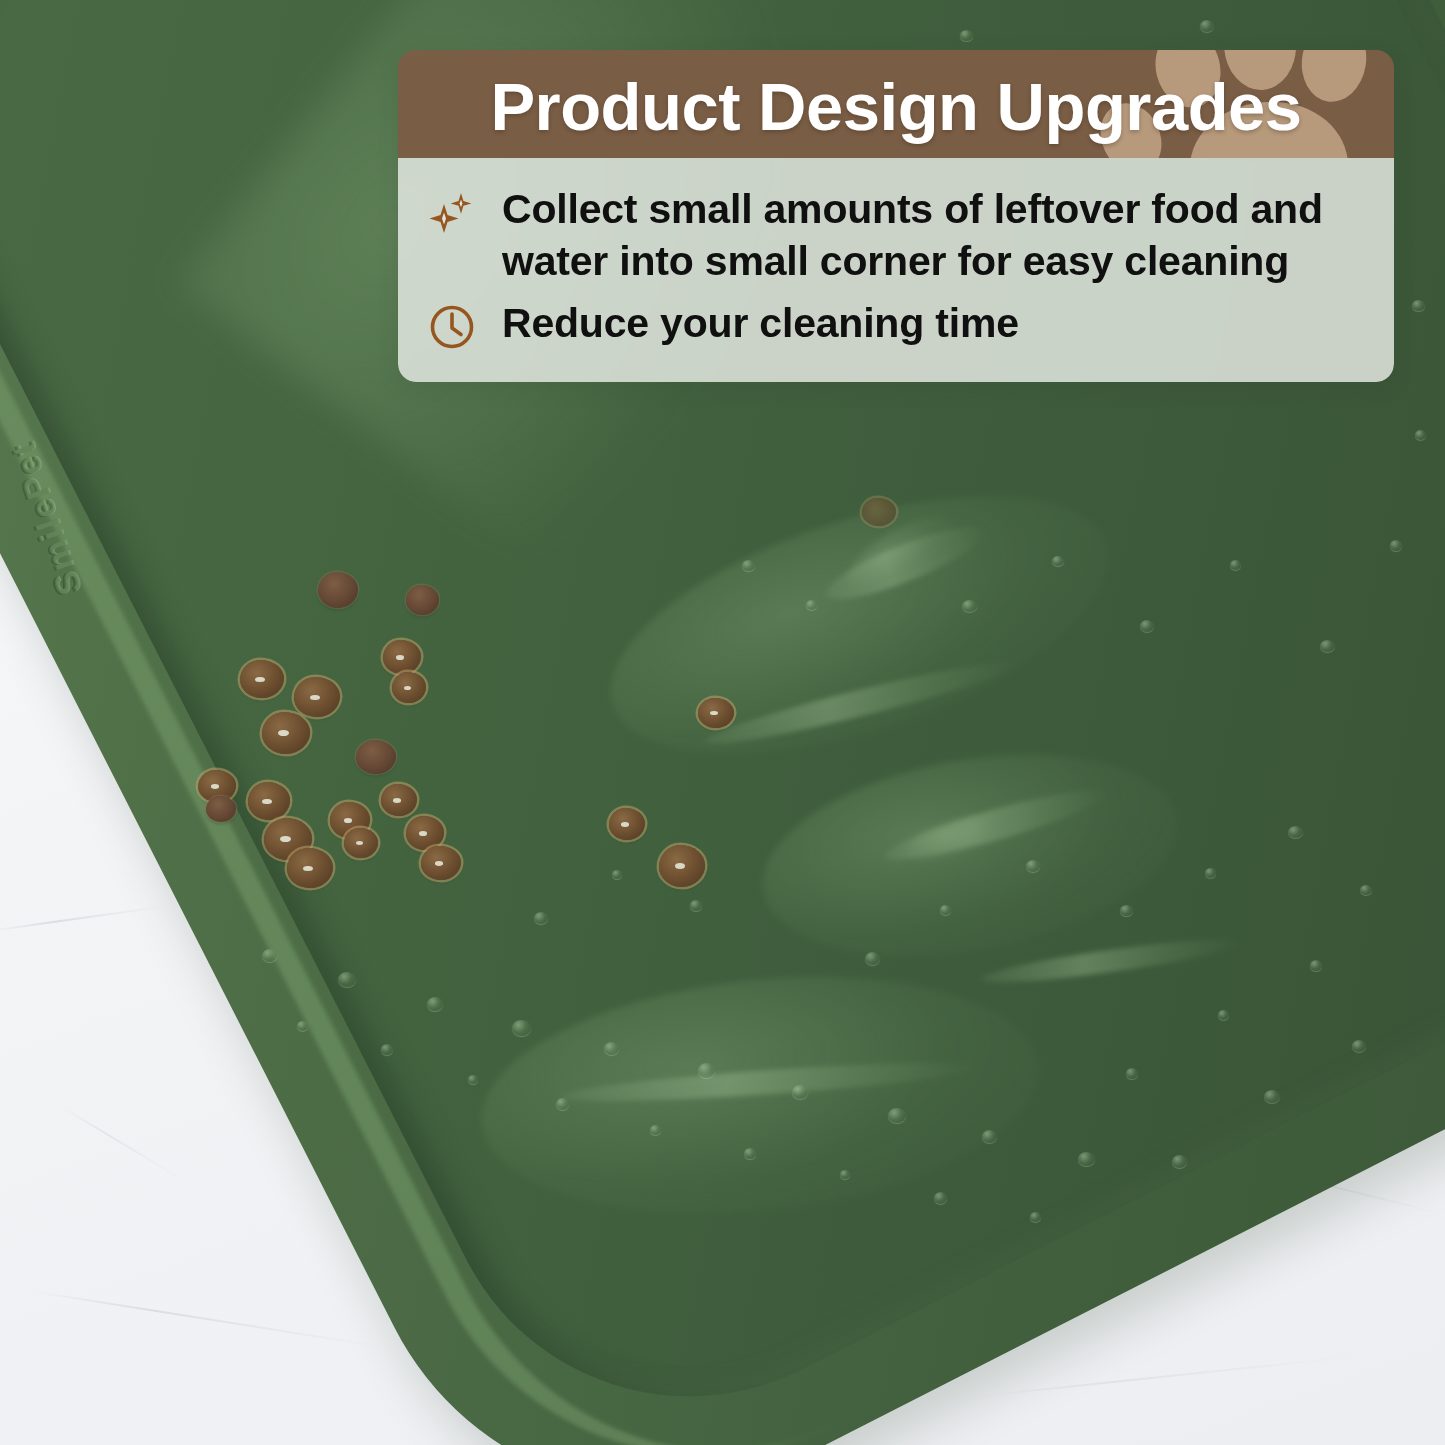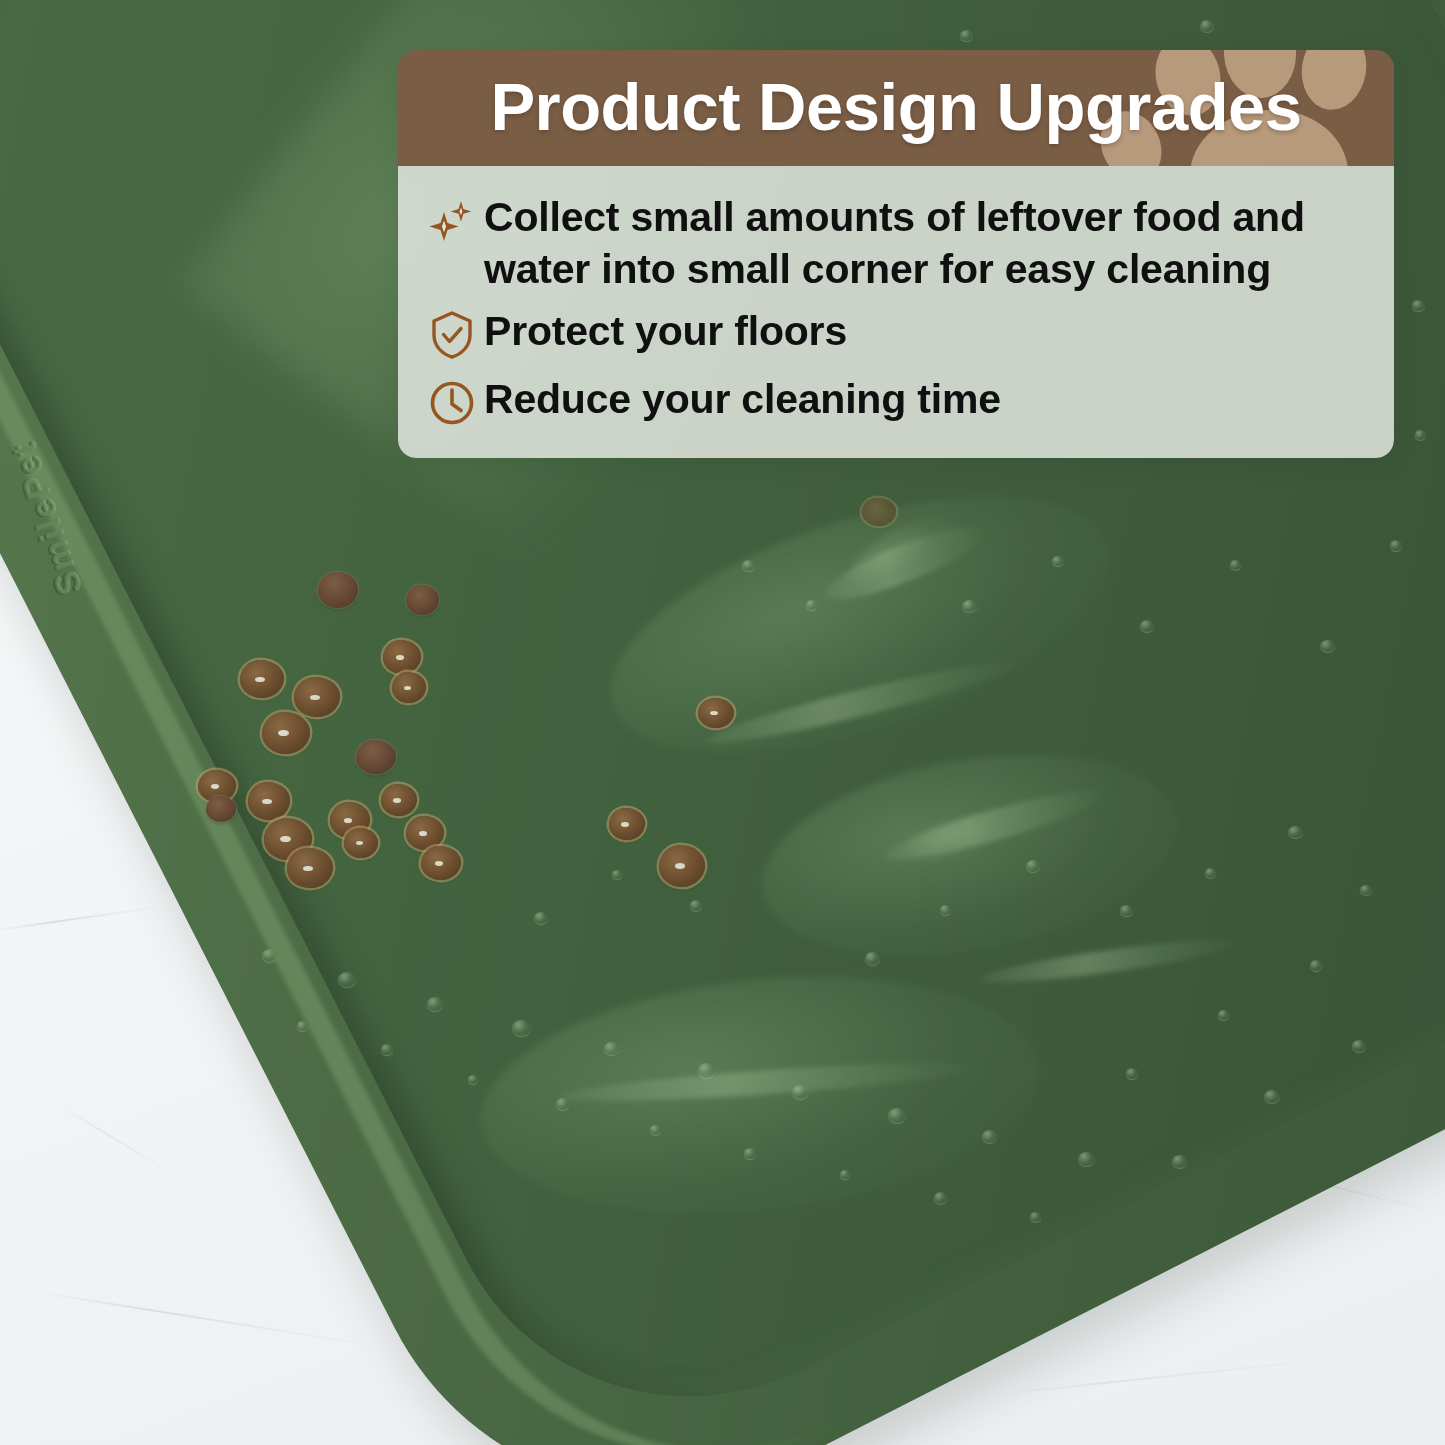--- a/index.html
+++ b/index.html
@@ -158,21 +158,21 @@
     left: 398px;
     top: 50px;
     width: 996px;
     border-radius: 18px;
     overflow: hidden;
     box-shadow: 0 6px 22px rgba(40,50,40,.12);
   }
   .panel-header {
     position: relative;
     background: #7a5d45;
-    padding: 22px 30px 24px 30px;
+    padding: 22px 30px 16px 30px;
     overflow: hidden;
   }
   .paw {
     position: absolute;
     right: 16px;
     bottom: -30px;
     width: 228px;
     height: 190px;
     opacity: .95;
   }
@@ -213,21 +213,21 @@
   }
 
   .panel-body {
     background: rgba(226,231,224,.86);
     backdrop-filter: blur(2px);
     padding: 26px 26px 26px 30px;
   }
   .bullet {
     display: flex;
     align-items: flex-start;
-    gap: 8px;
+    gap: 26px;
     margin-bottom: 10px;
   }
   .bullet:last-child { margin-bottom: 0; }
   .bullet-icon {
     flex: 0 0 auto;
     width: 48px;
     height: 58px;
     display: flex;
     align-items: center;
     justify-content: center;
@@ -376,29 +376,20 @@
           <svg width="48" height="48" viewBox="0 0 48 48" aria-hidden="true">
             <path d="M16 14 L19.5 25 L30.5 28.5 L19.5 32 L16 43 L12.5 32 L1.5 28.5 L12.5 25 Z" fill="#96561f"></path>
             <path d="M16 22.5 L18 28.5 L16 34.5 L14 28.5 Z" fill="#e3e8e1"></path>
             <path d="M33 3 L35.4 11 L43.4 13.4 L35.4 15.8 L33 23.8 L30.6 15.8 L22.6 13.4 L30.6 11 Z" fill="#96561f"></path>
             <path d="M33 9.6 L34.4 13.4 L33 17.2 L31.6 13.4 Z" fill="#e3e8e1"></path>
           </svg>
         </div>
         <div class="bullet-text">Collect small amounts of leftover food and water into small corner for easy cleaning</div>
       </div>
 
-      <div class="bullet">
-        <div class="bullet-icon">
-          <svg width="46" height="50" viewBox="0 0 46 50" aria-hidden="true">
-            <path d="M23 3 L41 11 V25 C41 36 33 44 23 47 C13 44 5 36 5 25 V11 Z" fill="none" stroke="#96561f" stroke-width="3.4" stroke-linejoin="round"></path>
-            <path d="M14.5 24.5 L20.5 31.5 L32 18.5" fill="none" stroke="#96561f" stroke-width="3.4" stroke-linecap="round" stroke-linejoin="round"></path>
-          </svg>
-        </div>
-        <div class="bullet-text">Protect your floors</div>
-      </div>
 
       <div class="bullet">
         <div class="bullet-icon">
           <svg width="48" height="48" viewBox="0 0 48 48" aria-hidden="true">
             <circle cx="24" cy="24" r="19.5" fill="none" stroke="#96561f" stroke-width="3.6"></circle>
             <path d="M24 11 V25 L33 31.5" fill="none" stroke="#96561f" stroke-width="3.6" stroke-linecap="round" stroke-linejoin="round"></path>
           </svg>
         </div>
         <div class="bullet-text">Reduce your cleaning time</div>
       </div>

